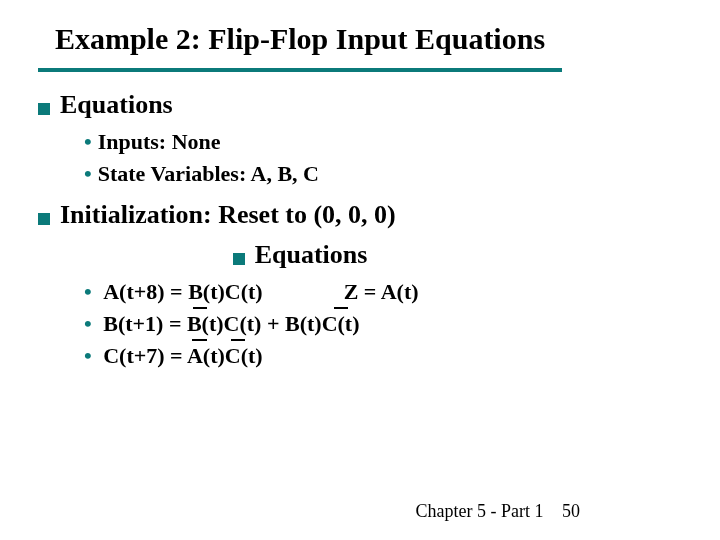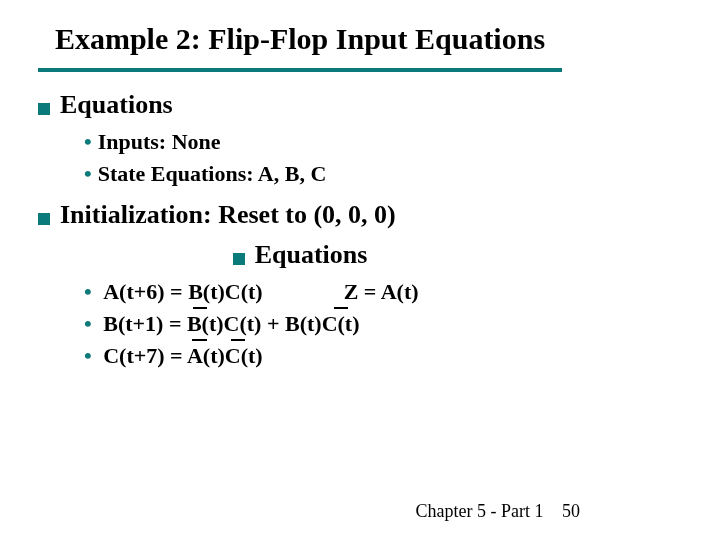--- a/index.html
+++ b/index.html
@@ -91,36 +91,36 @@
 
   <h1 class="title">Example 2: Flip-Flop Input Equations</h1>
   <div class="rule"></div>
 
   <div class="section">
     <span class="sq"></span>
     <span class="section-label">Equations</span>
   </div>
   <ul class="sub">
     <li><span class="dot">•</span><span>Inputs: None</span></li>
-    <li><span class="dot">•</span><span>State Equations: A, B, C</span></li>
+    <li><span class="dot">•</span><span>State Variables: A, B, C</span></li>
   </ul>
 
   <div class="section">
     <span class="sq"></span>
     <span class="section-label">Initialization: Reset to (0, 0, 0)</span>
   </div>
 
   <div class="section" style="margin-top:10px;justify-content:center;">
     <span class="sq"></span>
     <span class="section-label">Equations</span>
   </div>
   <ul class="sub">
     <li>
       <span class="dot">•</span>
-      <span class="eq-wrap">A(t+6) = B(t)C(t)</span>
+      <span class="eq-wrap">A(t+8) = B(t)C(t)</span>
       <span style="display:inline-block; width:70px;"></span>
       <span class="eq-wrap">Z = A(t)</span>
     </li>
     <li>
       <span class="dot">•</span>
       <span class="eq-wrap">
         <span>B(t+1) = B(t)C(t) + B(t)C(t)</span>
         
         <span class="bar" style="top:-1px; left:90px; width:14px;"></span>
         

